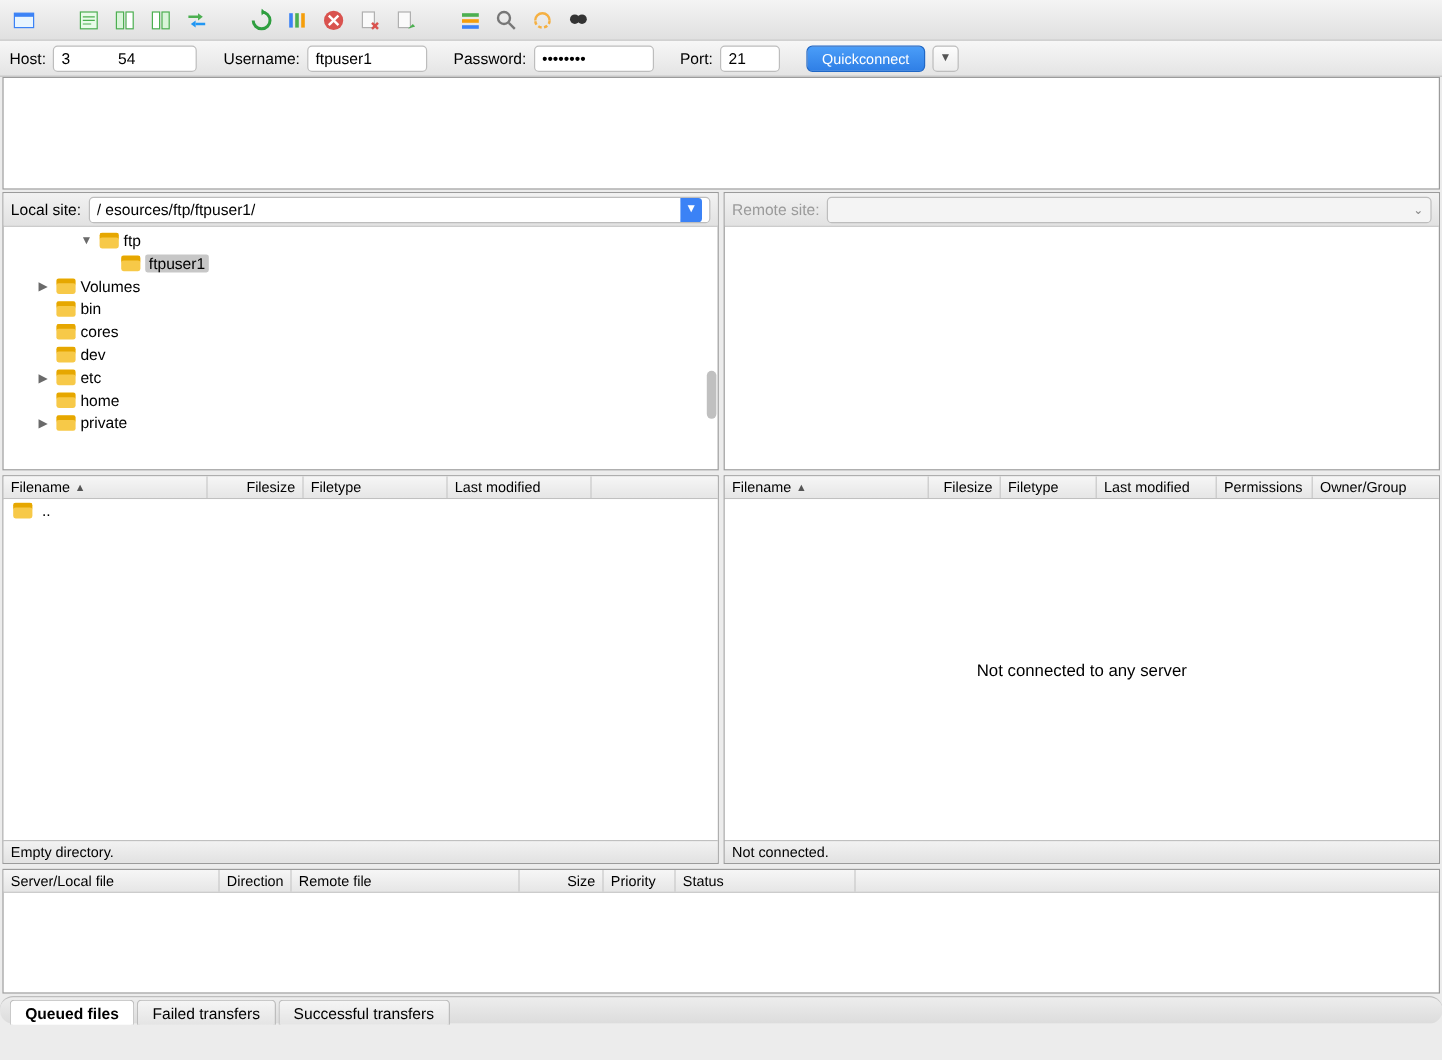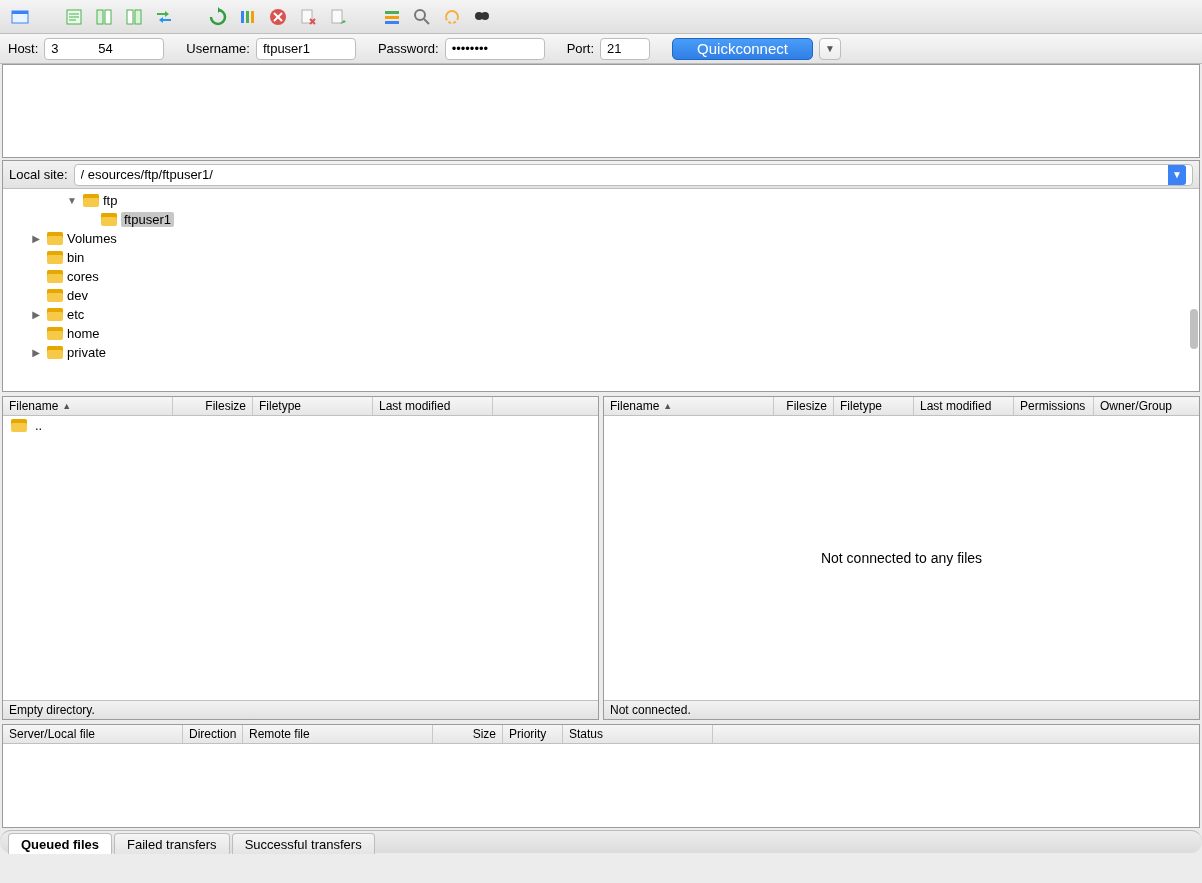--- a/index.html
+++ b/index.html
@@ -7,21 +7,21 @@
 
 
 .toolbar { height: 34px; background: linear-gradient(#f4f4f4,#e0e0e0); border-bottom: 1px solid #bdbdbd; display: flex; align-items: center; padding: 0 8px; gap: 6px; }
 .tb-group { display: flex; gap: 6px; margin-right: 24px; }
 .tb-btn { width: 24px; height: 24px; display: flex; align-items: center; justify-content: center; border-radius: 3px; }
 
 
 .qcbar { height: 30px; background: linear-gradient(#f7f7f7,#e4e4e4); border-bottom: 1px solid #bdbdbd; display: flex; align-items: center; padding: 0 8px; gap: 6px; }
 .qcbar label { font-size: 13px; }
 .qcbar input { height: 22px; border: 1px solid #bdbdbd; border-radius: 4px; background: #fff; padding: 0 6px; font-size: 13px; }
-.qc-btn { height: 22px; background: linear-gradient(#4a9df8,#2f7fe6); color: #fff; border: 1px solid #2067c5; border-radius: 5px; padding: 0 24px; font-size: 15px; cursor: pointer; }
+.qc-btn { height: 22px; background: linear-gradient(#4a9df8,#2f7fe6); color: #fff; border: 1px solid #2067c5; border-radius: 5px; padding: 0 12px; font-size: 12px; cursor: pointer; }
 .qc-drop { height: 22px; width: 22px; border: 1px solid #bdbdbd; border-radius: 4px; background: linear-gradient(#fdfdfd,#ececec); display:flex; align-items:center; justify-content:center; font-size:10px; color:#555;}
 
 
 .log { height: 94px; background: #fff; border: 1px solid #9b9b9b; margin: 0 2px; overflow: auto; }
 
 
 .browser-row { display: flex; height: 236px; justify-content: flex-end; }
 .list-row    { display: flex; height: 328px; }
 .pane { flex: 1; display:flex; flex-direction:column; border: 1px solid #9b9b9b; margin: 2px; background:#fff; min-width:0;}
 
@@ -237,20 +237,30 @@
         </div>
         <div class="tree-row" style="padding-left: 26px;">
           <span class="tree-toggle">▶</span>
           <span class="folder-icon"></span>
           <span class="name">private</span>
         </div>
         <div class="scroll-thumb"></div>
     </div>
   </div>
 
+  <div class="pane pane-right">
+    <div class="site-bar">
+      <span style="color:#9a9a9a">Remote site:</span>
+      <div class="site-combo" style="background:#f4f4f4">
+        <span></span>
+        <span class="remote-combo-arrow">⌄</span>
+      </div>
+    </div>
+    <div class="tree"></div>
+  </div>
 </div>
 
 <div class="list-row">
 
   <div class="pane">
     <div class="col-headers">
       <div class="col" style="width:170px">
           <span>Filename</span>
           <span class="sort-ind">▲</span>
         </div>
@@ -274,21 +284,21 @@
           <span>Filename</span>
           <span class="sort-ind">▲</span>
         </div>
       <div class="col" style="width:60px;justify-content:flex-end">Filesize</div>
       <div class="col" style="width:80px">Filetype</div>
       <div class="col" style="width:100px">Last modified</div>
       <div class="col" style="width:80px">Permissions</div>
       <div class="col" style="width:88px;border-right:none">Owner/Group</div>
     </div>
     <div class="file-body">
-      <div class="empty-msg">Not connected to any files</div>
+      <div class="empty-msg">Not connected to any server</div>
     </div>
     <div class="status-strip">Not connected.</div>
   </div>
 </div>
 
 <div class="queue">
   <div class="col-headers">
     <div class="col" style="width:180px">Server/Local file</div>
     <div class="col" style="width:60px">Direction</div>
     <div class="col" style="width:190px">Remote file</div>

